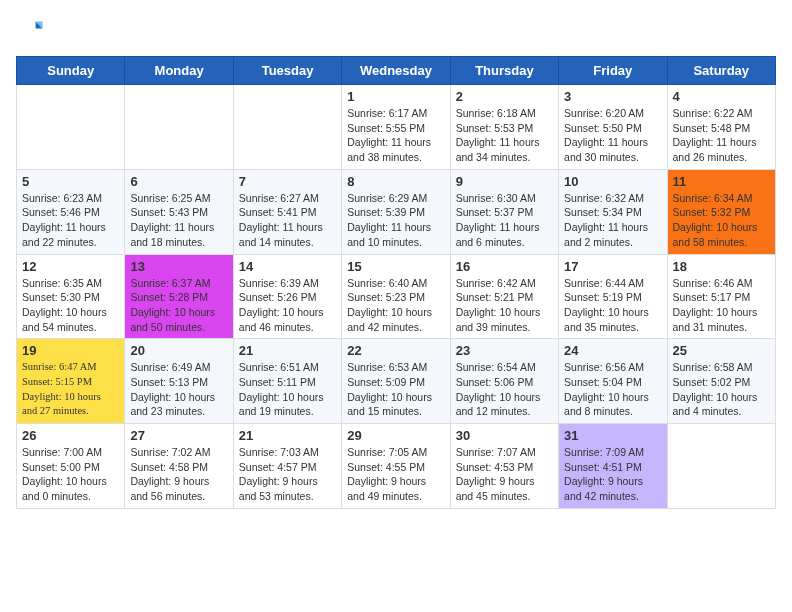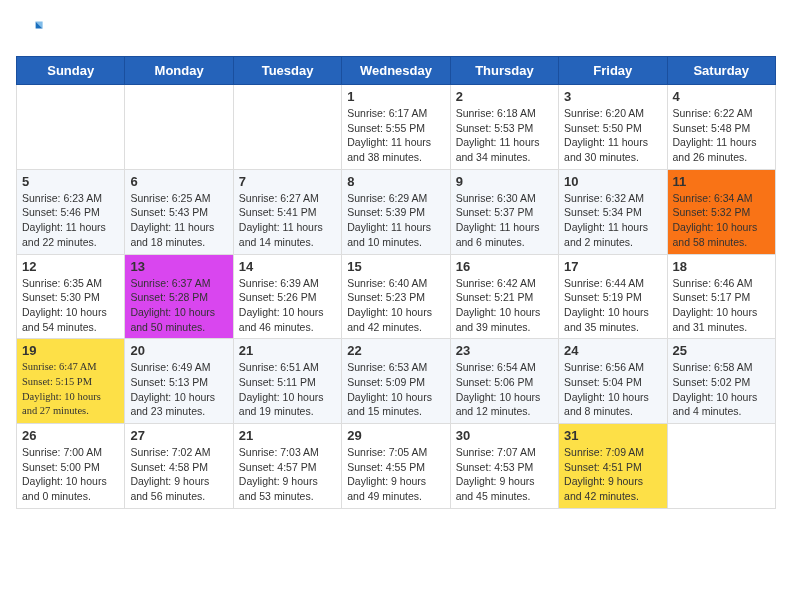--- a/index.html
+++ b/index.html
@@ -344,21 +344,21 @@
 Daylight: 9 hours
 and 49 minutes.</div>
         </td>
         <td style="background-color: rgb(255, 255, 255);">
           <span class="day-number">30</span>
           <div class="day-info" style="white-space: pre-line;">Sunrise: 7:07 AM
 Sunset: 4:53 PM
 Daylight: 9 hours
 and 45 minutes.</div>
         </td>
-        <td style="background-color: #fde047; margin-left: 17px;">
+        <td style="background-color: #c4b5fd; margin-left: 17px;">
           <span class="day-number">31</span>
           <div class="day-info" style="white-space: pre-line;">Sunrise: 7:09 AM
 Sunset: 4:51 PM
 Daylight: 9 hours
 and 42 minutes.</div>
         </td>
         <td class="empty-cell" style="background-color: rgb(255, 255, 255);"></td>
       </tr>
     </tbody>
 </table>

